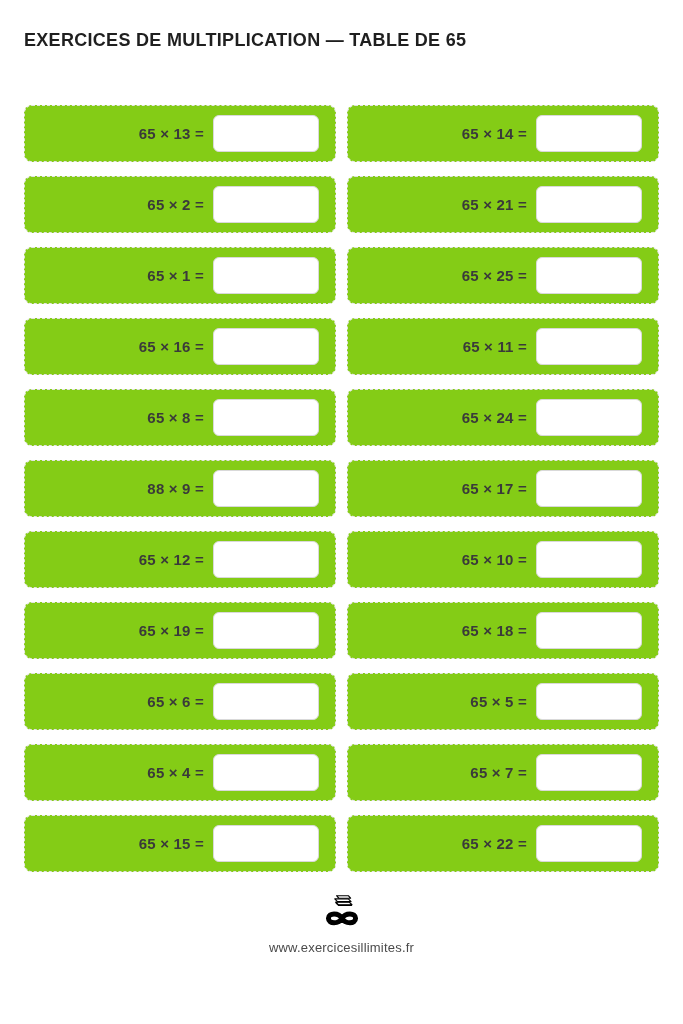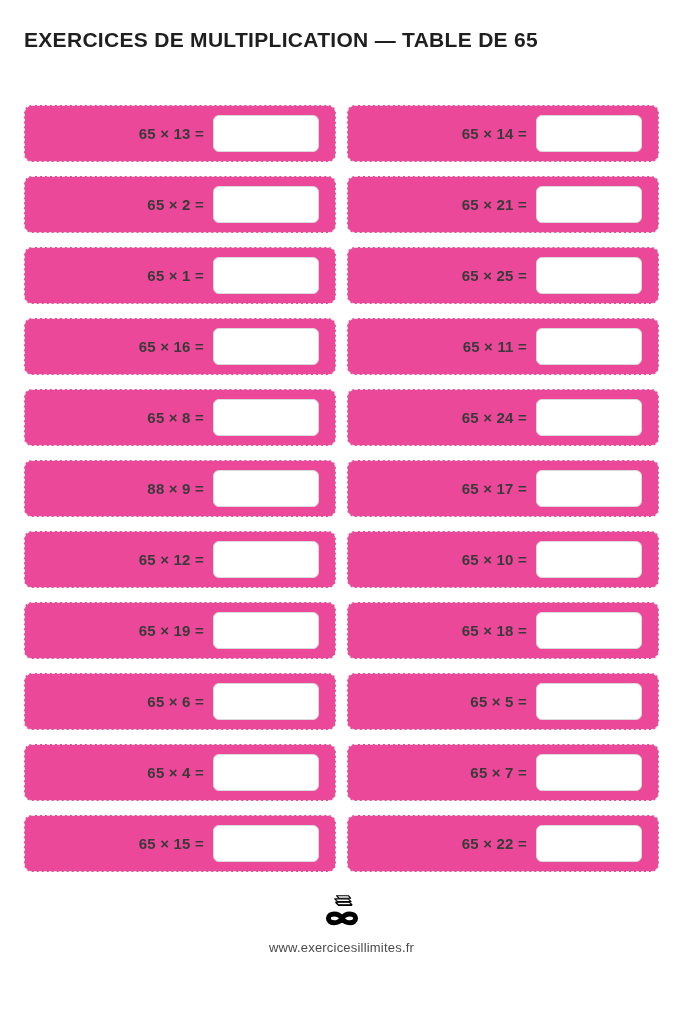--- a/index.html
+++ b/index.html
@@ -6,36 +6,36 @@
   html, body { margin: 0; padding: 0; }
   body {
     width: 683px;
     height: 1024px;
     background: #ffffff;
     font-family: "Liberation Sans", sans-serif;
     overflow: hidden;
   }
   .page-title {
     margin: 28px 24px 0 24px;
-    font-size: 21px;
+    font-size: 18px;
     line-height: 24px;
     font-weight: 700;
     letter-spacing: 0.3px;
     color: #1f1f1f;
   }
   .exercises-grid {
     margin: 53px 24px 0 24px;
     display: grid;
     grid-template-columns: 1fr 1fr;
     column-gap: 11px;
     row-gap: 14px;
   }
   .exercise-card {
     height: 57px;
-    background: #ec4899;
+    background: #84cc16;
     border: 1px dashed #e3e3e3;
     border-radius: 8px;
     display: flex;
     align-items: center;
     justify-content: flex-end;
     padding-right: 16px;
   }
   .exercise-label {
     font-size: 15px;
     font-weight: 600;

